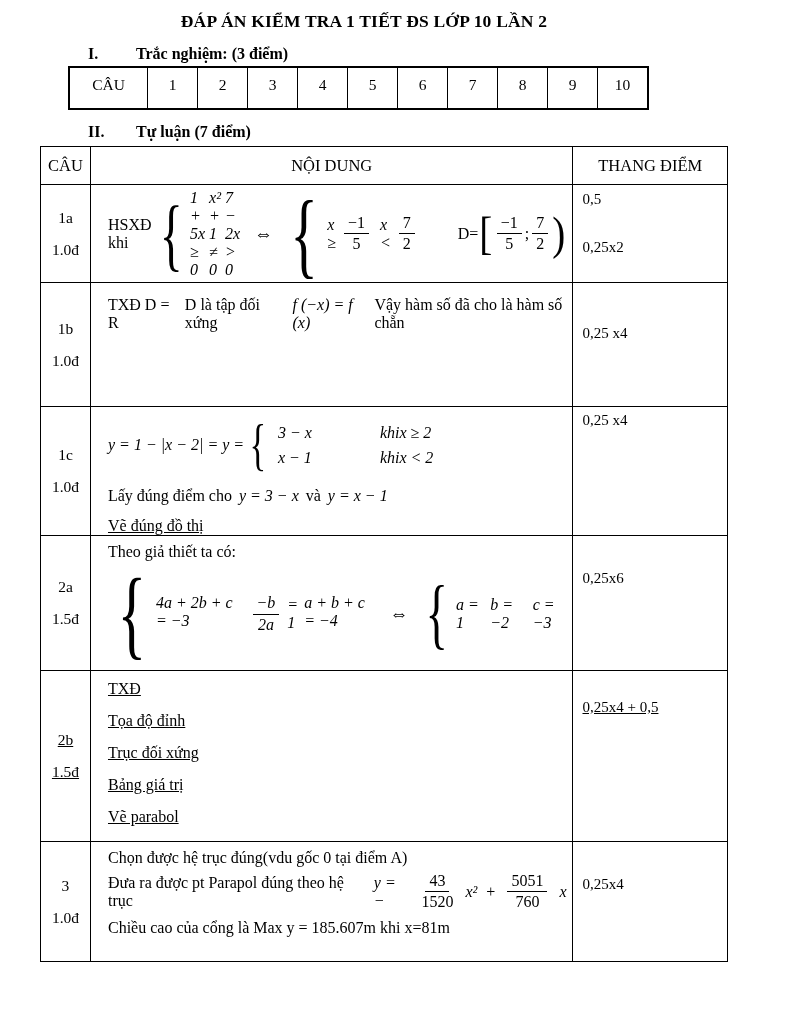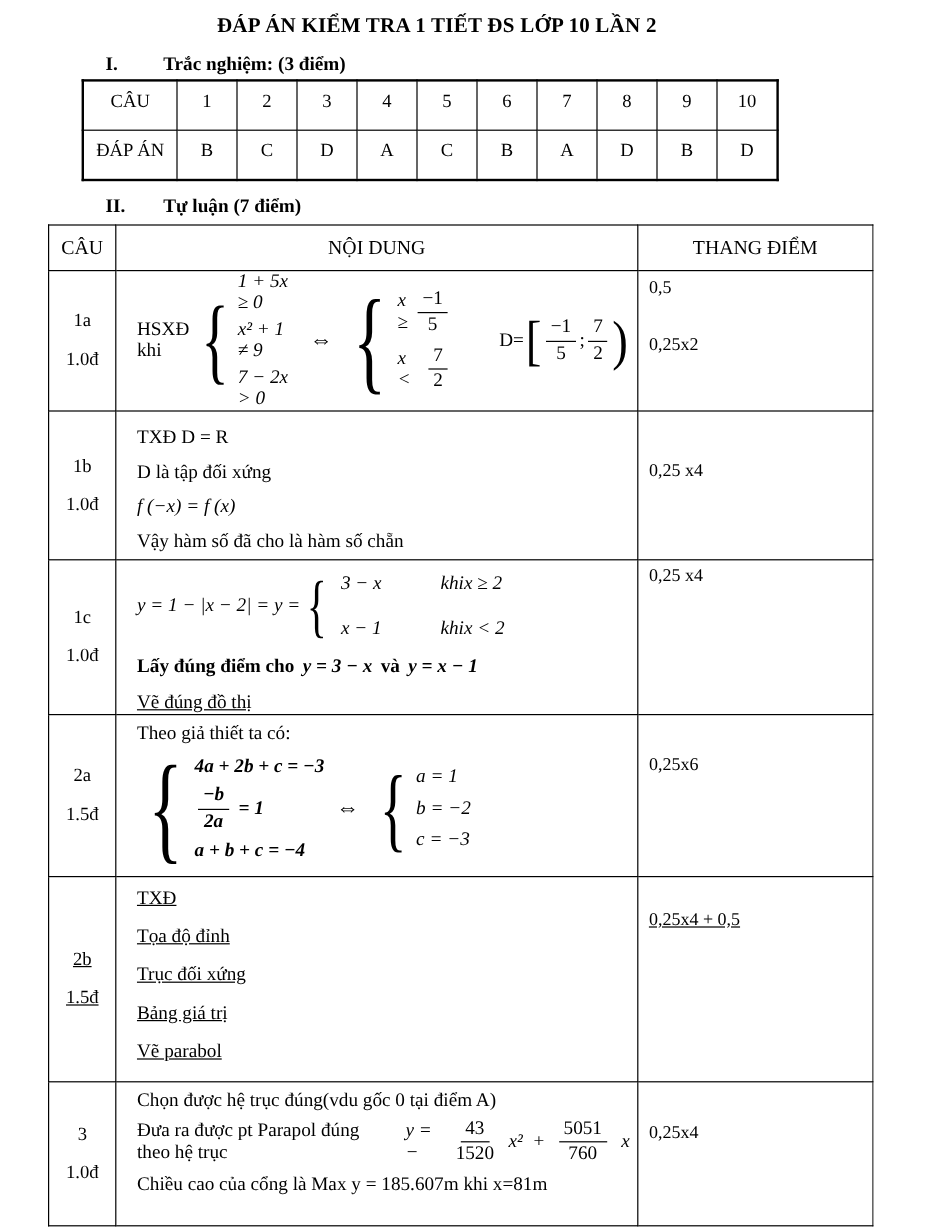--- a/index.html
+++ b/index.html
@@ -42,30 +42,30 @@
   .fr .d{padding-top:1px;}
   .fr.it{font-style:italic;}
   .brace{display:inline-block;line-height:1;transform:scaleX(.6);transform-origin:50% 50%;font-weight:400;}
   .b80{font-size:80px;}
   .b96{font-size:96px;}
   .b58{font-size:58px;}
   .b100{font-size:100px;}
   .b78{font-size:78px;}
   .bigd{display:inline-block;font-size:46px;line-height:1;transform:scaleX(.85);font-weight:400;}
   .frow{display:flex;align-items:center;}
-  .scol{display:flex;flex-direction:column;}
+  .scol{display:flex;flex-direction:row;}
   .mrow{display:flex;align-items:center;gap:5px;}
   .iff{font-size:19px;margin:0 10px;}
-  .g4{gap:4px;}  .g6{gap:6px;font-weight:bold;}  .g8{gap:8px;}
-  .casegrid{display:grid;grid-template-columns:64px auto;column-gap:38px;row-gap:7px;margin-left:6px;gap:19px;}
+  .g4{gap:4px;}  .g6{gap:6px;}  .g8{gap:8px;}
+  .casegrid{display:grid;grid-template-columns:64px auto;column-gap:38px;row-gap:7px;margin-left:6px;}
   
   .body-mid{vertical-align:middle !important;}
-  .lines-1b{display:flex;flex-direction:column;gap:11px;padding-top:13px;}
+  .lines-1b{display:flex;flex-direction:row;gap:11px;padding-top:13px;}
   .body-1c{padding-top:9px;}
-  .line2-1c{display:flex;align-items:flex-start;gap:7px;margin-top:13px;font-weight:bold;}
+  .line2-1c{display:flex;align-items:flex-start;gap:7px;margin-top:13px;}
   .line3-1c{margin-top:12px;text-decoration:underline;}
   .body-2a{padding-top:7px;}
   .sys2a{margin-top:3px;}
   .lines-2b{display:flex;flex-direction:column;gap:14px;padding-top:9px;}
   .body-3{padding-top:7px;}
   .eq3row{margin-top:5px;gap:9px;}
   .line3-3{margin-top:7px;}
   .score2{display:block;margin-top:31px;}
   .dgroup{margin-left:40px;}
   .iff1a{margin:0 8px 0 14px;}
@@ -90,33 +90,20 @@
       <td class="q">2</td>
       <td class="q">3</td>
       <td class="q">4</td>
       <td class="q">5</td>
       <td class="q">6</td>
       <td class="q">7</td>
       <td class="q">8</td>
       <td class="q">9</td>
       <td class="q">10</td>
     </tr>
-    <tr>
-      <td class="lab">ĐÁP ÁN</td>
-      <td class="q">B</td>
-      <td class="q">C</td>
-      <td class="q">D</td>
-      <td class="q">A</td>
-      <td class="q">C</td>
-      <td class="q">B</td>
-      <td class="q">A</td>
-      <td class="q">D</td>
-      <td class="q">B</td>
-      <td class="q">D</td>
-    </tr>
   </tbody>
     </table>
 
   <div class="sec">
     <span class="numeral">II.</span>
     <span>Tự luận (7 điểm)</span>
   </div>
 
   <table class="essay">
     <tbody>
@@ -130,21 +117,21 @@
       <td class="c-id">
         <span class="idtop">1a</span>
         <span>1.0đ</span>
       </td>
       <td class="c-body body-mid">
         <div class="frow">
           <span>HSXĐ khi</span>
           <span class="brace b80">{</span>
           <div class="scol g4">
             <span class="m">1 + 5x ≥ 0</span>
-            <span class="m">x² + 1 ≠ 9</span>
+            <span class="m">x² + 1 ≠ 0</span>
             <span class="m">7 − 2x &gt; 0</span>
           </div>
           <span class="iff iff1a">⇔</span>
           <span class="brace b96">{</span>
           <div class="scol g8">
             <span class="mrow">
               <span class="m">x ≥</span>
               <span class="fr">
                 <span class="n">−1</span>
                 <span class="d">5</span>

